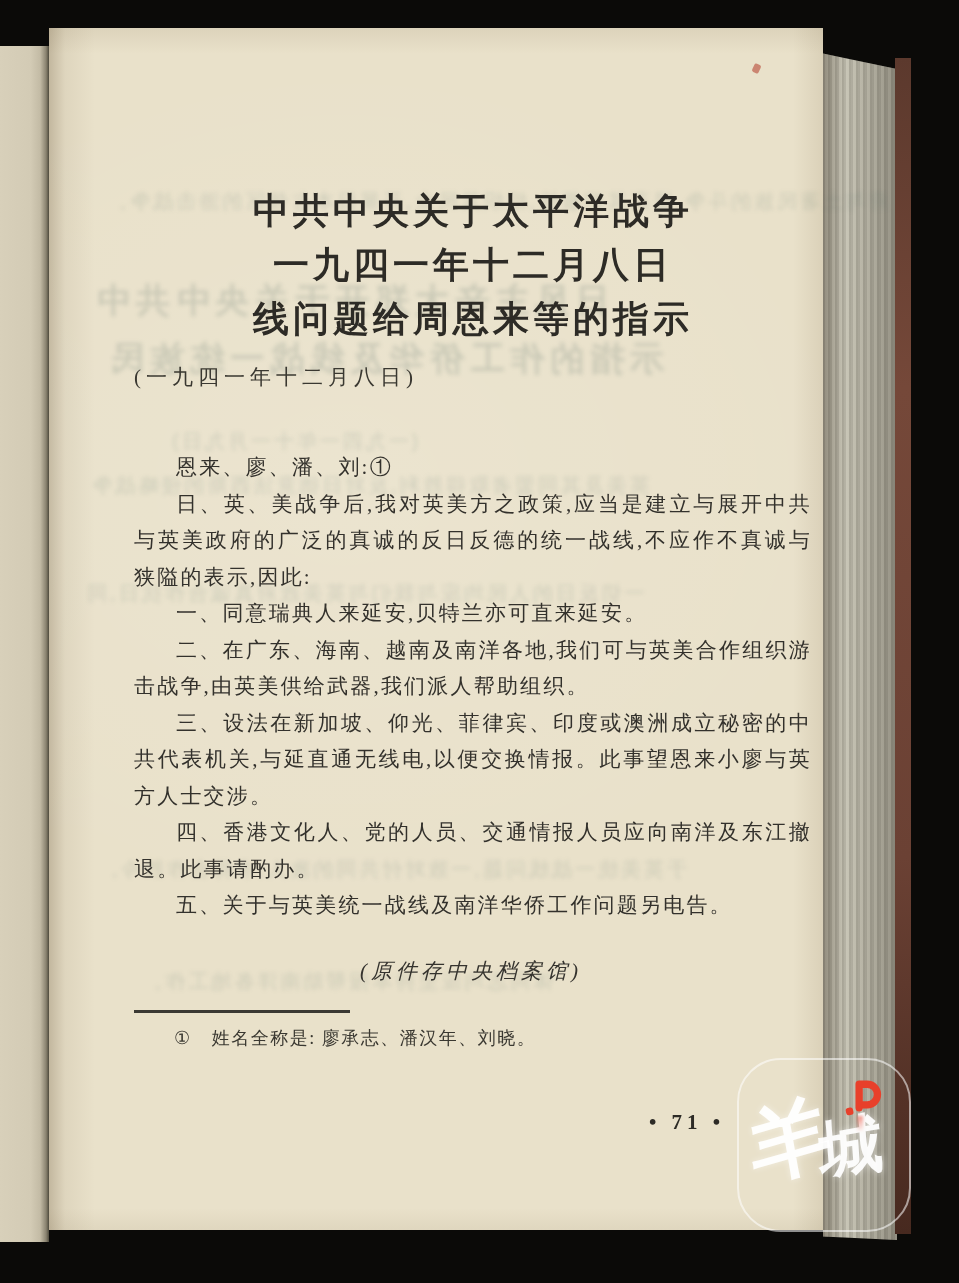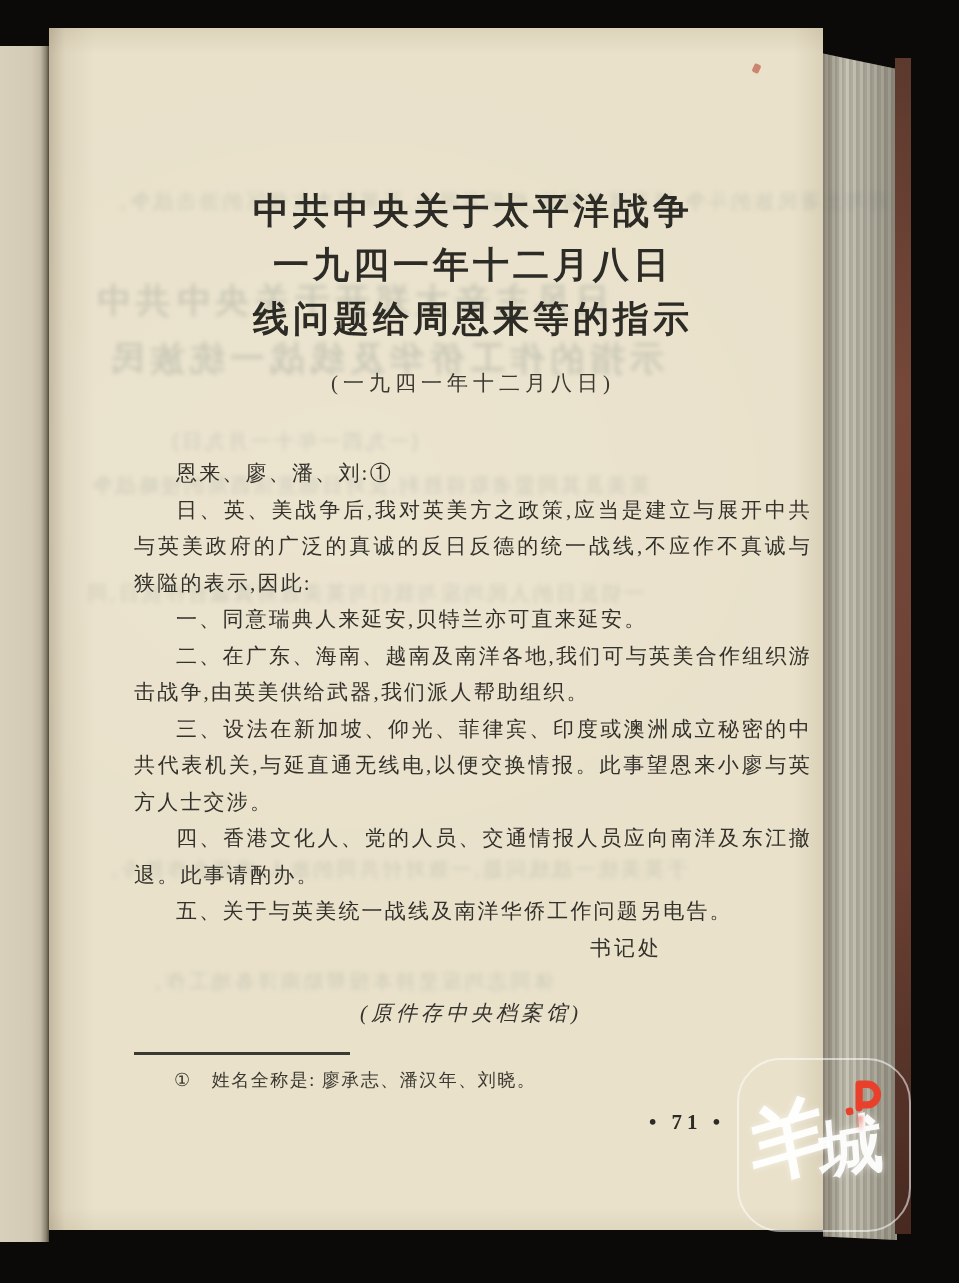--- a/index.html
+++ b/index.html
@@ -47,21 +47,21 @@
   }
   .ghost.big{font-size:34px;font-weight:bold;letter-spacing:6px;color:rgba(65,95,90,0.18);}
   .ghost.sm{font-size:20px;letter-spacing:3px;}
   
   .content{position:absolute;left:85px;top:0;width:678px;color:#33312c;}
   .doc-title{
     margin-top:156px;text-align:center;
     font-family:"Liberation Sans","DejaVu Sans",sans-serif;
     font-weight:bold;font-size:36px;line-height:54px;letter-spacing:4px;color:#2d2b26;
   }
-  .doc-date{margin-top:22px;text-align:center;font-size:21px;line-height:30px;letter-spacing:5px;color:#3a3831;}
+  .doc-date{margin-top:16px;font-size:21px;line-height:30px;letter-spacing:5px;color:#3a3831;}
   .doc-body{margin-top:57px;font-size:21px;line-height:36.5px;letter-spacing:2.2px;text-align:justify;}
   .doc-body p{margin:0;text-indent:2em;}
   .salutation{text-indent:0;}
   .signature{text-align:right;padding-right:150px;letter-spacing:3px;}
   .archive-note{margin-top:32px;text-align:center;padding-right:4px;font-style:italic;font-size:21px;line-height:30px;letter-spacing:4px;color:#35332e;}
   .footnote-rule{margin-top:24px;width:216px;height:0;border-top:3px solid #3b3933;}
   .footnote{margin-top:11px;font-size:18px;line-height:28px;letter-spacing:1.5px;color:#3a3831;padding-left:40px;}
   .footnote .fn-marker{margin-right:20px;}
   .page-number{
     position:absolute;left:600px;top:1082px;
@@ -113,21 +113,20 @@
     <div class="doc-date">(一九四一年十二月八日)</div>
 
     <div class="doc-body">
       <p class="salutation">恩来、廖、潘、刘:①</p>
       <p>日、英、美战争后,我对英美方之政策,应当是建立与展开中共与英美政府的广泛的真诚的反日反德的统一战线,不应作不真诚与狭隘的表示,因此:</p>
       <p>一、同意瑞典人来延安,贝特兰亦可直来延安。</p>
       <p>二、在广东、海南、越南及南洋各地,我们可与英美合作组织游击战争,由英美供给武器,我们派人帮助组织。</p>
       <p>三、设法在新加坡、仰光、菲律宾、印度或澳洲成立秘密的中共代表机关,与延直通无线电,以便交换情报。此事望恩来小廖与英方人士交涉。</p>
       <p>四、香港文化人、党的人员、交通情报人员应向南洋及东江撤退。此事请酌办。</p>
       <p>五、关于与英美统一战线及南洋华侨工作问题另电告。</p>
-      <div class="signature">书记处</div>
     </div>
 
     <div class="archive-note">(原件存中央档案馆)</div>
 
     <div class="footnote-rule"></div>
     <div class="footnote">
       <span class="fn-marker">①</span><span>姓名全称是: 廖承志、潘汉年、刘晓。</span>
     </div>
   </div>
 

